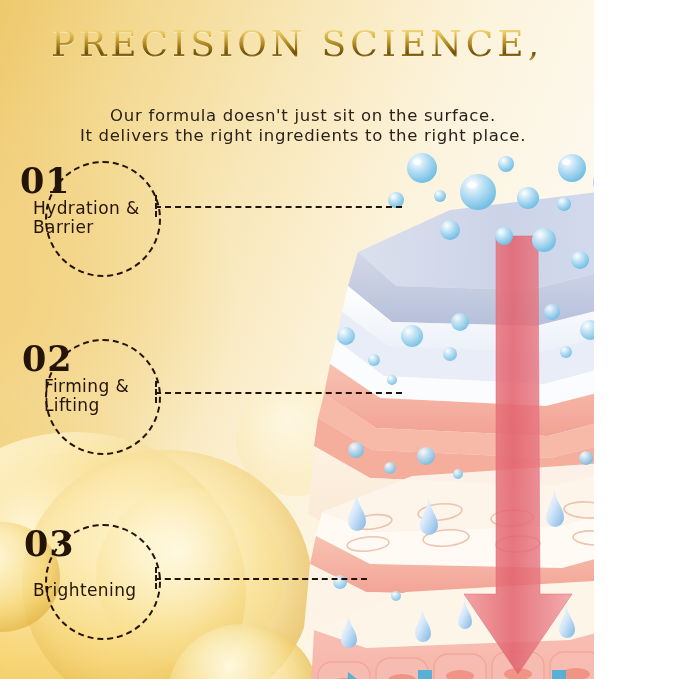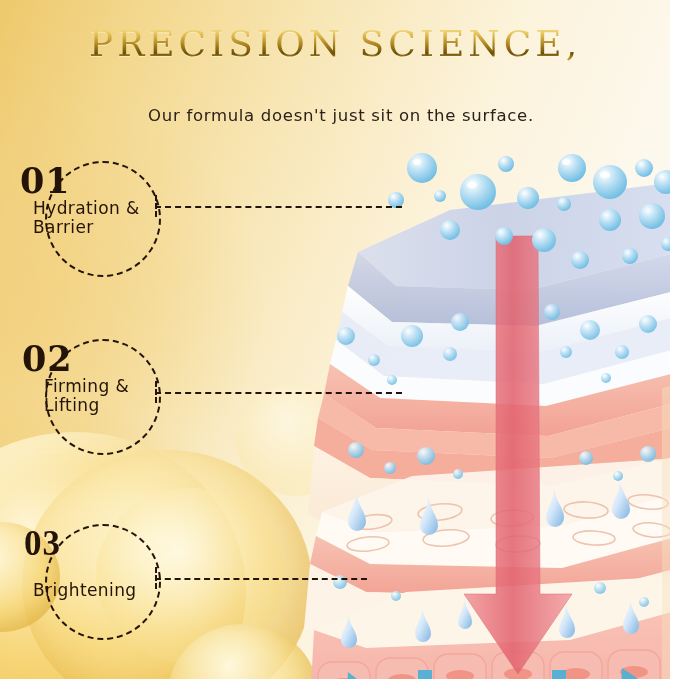--- a/index.html
+++ b/index.html
@@ -1,18 +1,18 @@
 <!DOCTYPE html>
 <html><head>
 <meta charset="utf-8">
 <style>
   html,body{margin:0;padding:0;}
   body{width:679px;height:679px;overflow:hidden;font-family:"DejaVu Sans",sans-serif;}
 
-  #stage{position:relative;width:670px;height:679px;overflow:hidden;
+  #stage{position:relative;width:594px;height:679px;overflow:hidden;
     background:
       radial-gradient(ellipse 70% 55% at 2% 92%, rgba(240,196,86,.85) 0%, rgba(240,196,86,0) 62%),
       radial-gradient(ellipse 60% 50% at 0% 45%, rgba(243,208,124,.75) 0%, rgba(243,208,124,0) 66%),
       linear-gradient(112deg,#eec96c 0%,#f3d88f 16%,#f8e7b8 36%,#fcf3dc 56%,#fdf8ec 74%,#fdfaf3 100%);
   }
 
   
   .blob{position:absolute;border-radius:50%;pointer-events:none;}
   .b1{left:-96px;top:432px;width:342px;height:318px;
       background:radial-gradient(circle at 36% 30%, rgba(255,246,214,.96) 0%, rgba(248,216,122,.85) 42%, rgba(235,186,62,.72) 72%, rgba(229,177,54,.42) 100%);
@@ -66,21 +66,21 @@
   #callout-01 .num {left:20px;top:8px;}
   #callout-01 .ctext{left:33px;top:44px;}
 
   #callout-02{left:0;top:333px;}
   #callout-02 .ring{left:45px;top:6px;}
   #callout-02 .num {left:22px;top:8px;}
   #callout-02 .ctext{left:44px;top:44px;}
 
   #callout-03{left:0;top:518px;}
   #callout-03 .ring{left:45px;top:6px;}
-  #callout-03 .num {left:24px;top:8px;font-family:Liberation Serif, serif;}
+  #callout-03 .num {left:24px;top:8px;}
   #callout-03 .ctext{left:33px;top:44px;}
 
   .leader{position:absolute;height:0;border-top:2.4px dashed #231409;}
   #leader-01{left:155px;top:206px;width:247px;}
   #leader-02{left:155px;top:392px;width:247px;}
   #leader-03{left:155px;top:578px;width:212px;}
   .leader-tick{position:absolute;width:0;border-left:2.4px dashed #231409;height:22px;}
   #tick-01{left:155px;top:195px;}
   #tick-02{left:155px;top:381px;}
   #tick-03{left:155px;top:567px;}
@@ -345,20 +345,21 @@
           <ellipse cx="82" cy="648" rx="6" ry="4.5"></ellipse>
           <ellipse cx="190" cy="646" rx="5" ry="4"></ellipse>
           <ellipse cx="276" cy="644" rx="6" ry="4.5"></ellipse>
         </g>
       </g>
     </svg>
   </div>
 
   <div class="title" id="title-line-1">PRECISION SCIENCE,</div>
   <div class="subtitle" id="sub-line-1">Our formula doesn't just sit on the surface.</div>
+  <div class="subtitle" id="sub-line-2">It delivers the right ingredients to the right place.</div>
 
   <div class="leader-tick" id="tick-01"></div>
   <div class="leader" id="leader-01"></div>
   <div class="leader-tick" id="tick-02"></div>
   <div class="leader" id="leader-02"></div>
   <div class="leader-tick" id="tick-03"></div>
   <div class="leader" id="leader-03"></div>
 
   <div class="callout" id="callout-01">
     <div class="ring"></div>

